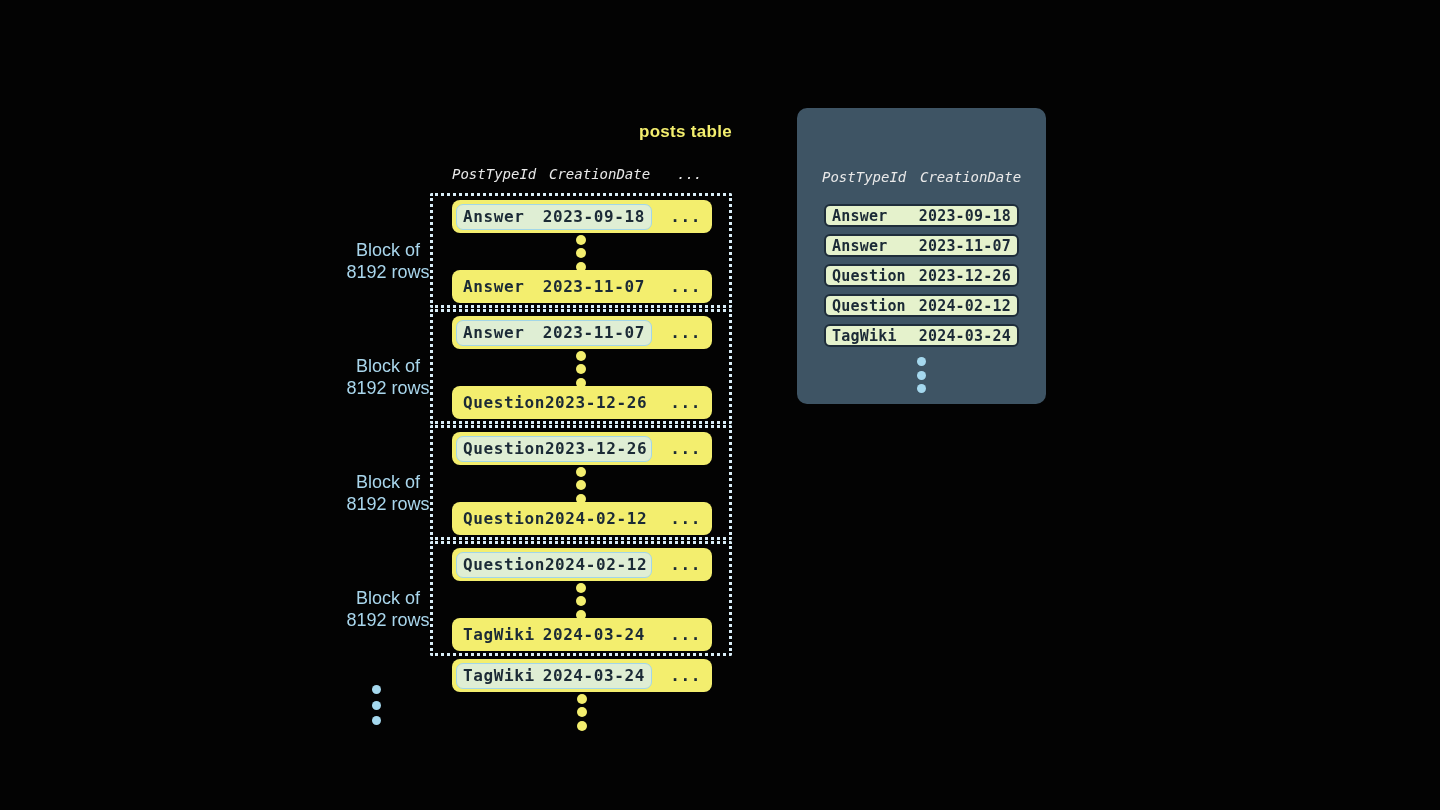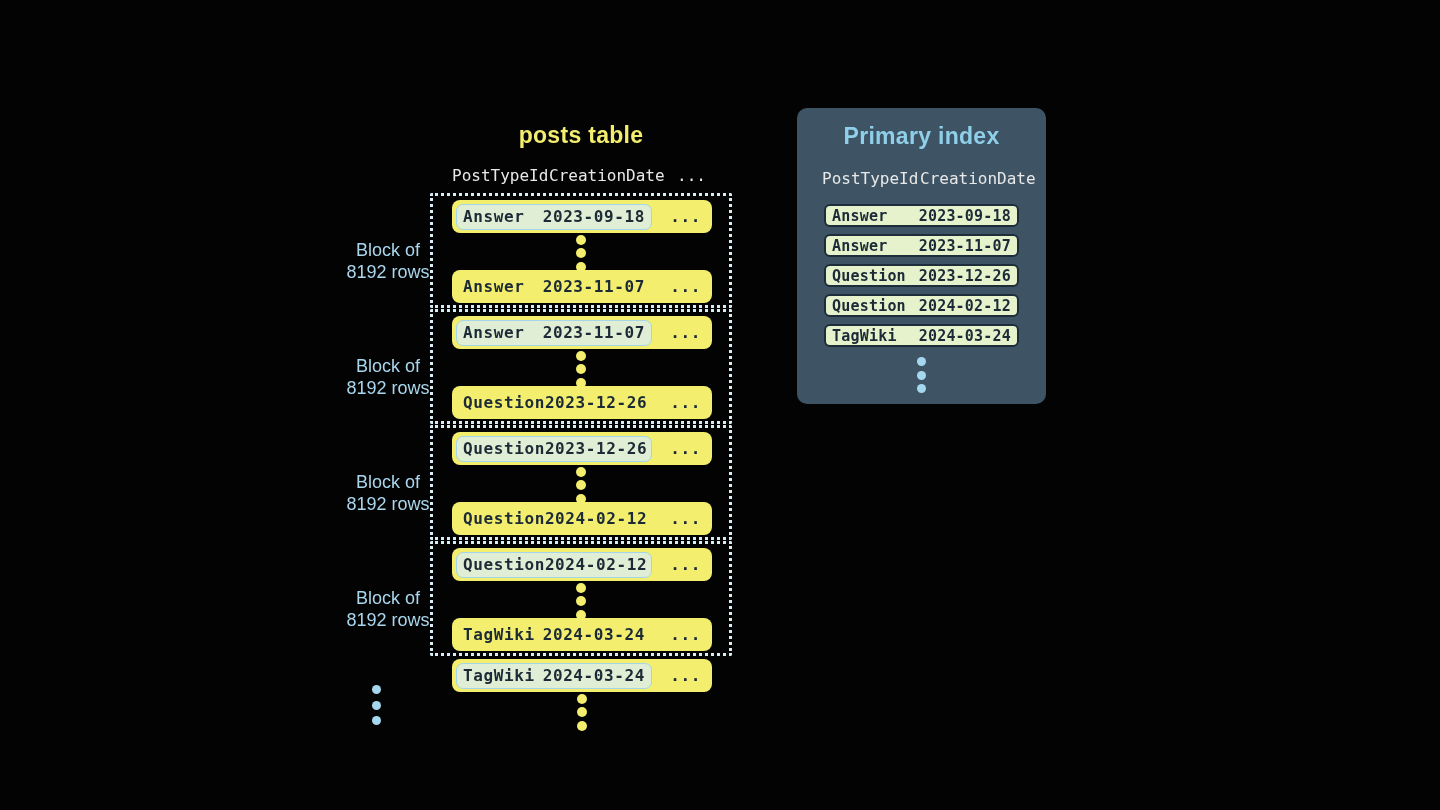--- a/index.html
+++ b/index.html
@@ -9,27 +9,27 @@
     width: 1440px;
     height: 810px;
     background: var(--background, #030303);
     overflow: hidden;
     font-family: "Liberation Sans", sans-serif;
   }
 
   
   .pt-title {
     position: absolute; left: 430px; top: 122px; width: 302px;
-    text-align: center; font-size: 23px; font-weight: 600;
+    text-align: right; font-size: 17px; font-weight: 600;
     color: var(--yellow); letter-spacing: 0.3px;
   }
   .pt-header { position: absolute; left: 430px; top: 166px; width: 302px; height: 20px; }
   .pt-header span, .pi-header span {
     position: absolute; font-family: "DejaVu Sans Mono", monospace;
-    font-size: 16px; color: var(--header-text); white-space: pre;
+    font-size: 14px; color: var(--header-text); white-space: pre; font-style: italic;
   }
   .pt-header .h-type { left: 22px; }
   .pt-header .h-date { left: 119px; }
   .pt-header .h-more { left: 247px; }
 
   .block-label {
     position: absolute; left: 318px; width: 140px;
     text-align: center; color: var(--label-blue);
     font-size: 18px; line-height: 22px; font-weight: 400;
   }
@@ -226,21 +226,20 @@
         <i></i>
       </div>
     <div class="vdots blue-left">
         <i></i>
         <i></i>
         <i></i>
       </div>
   </section>
 
   <aside class="pi-panel">
-    <h2 class="pi-title">Primary index</h2>
 
     <div class="pi-header">
       <span class="h-type">PostTypeId</span>
       <span class="h-date">CreationDate</span>
     </div>
 
     <div class="pi-row" style="top:96px">
       <span class="cell">Answer</span>
       <span class="cell">2023-09-18</span>
     </div>

